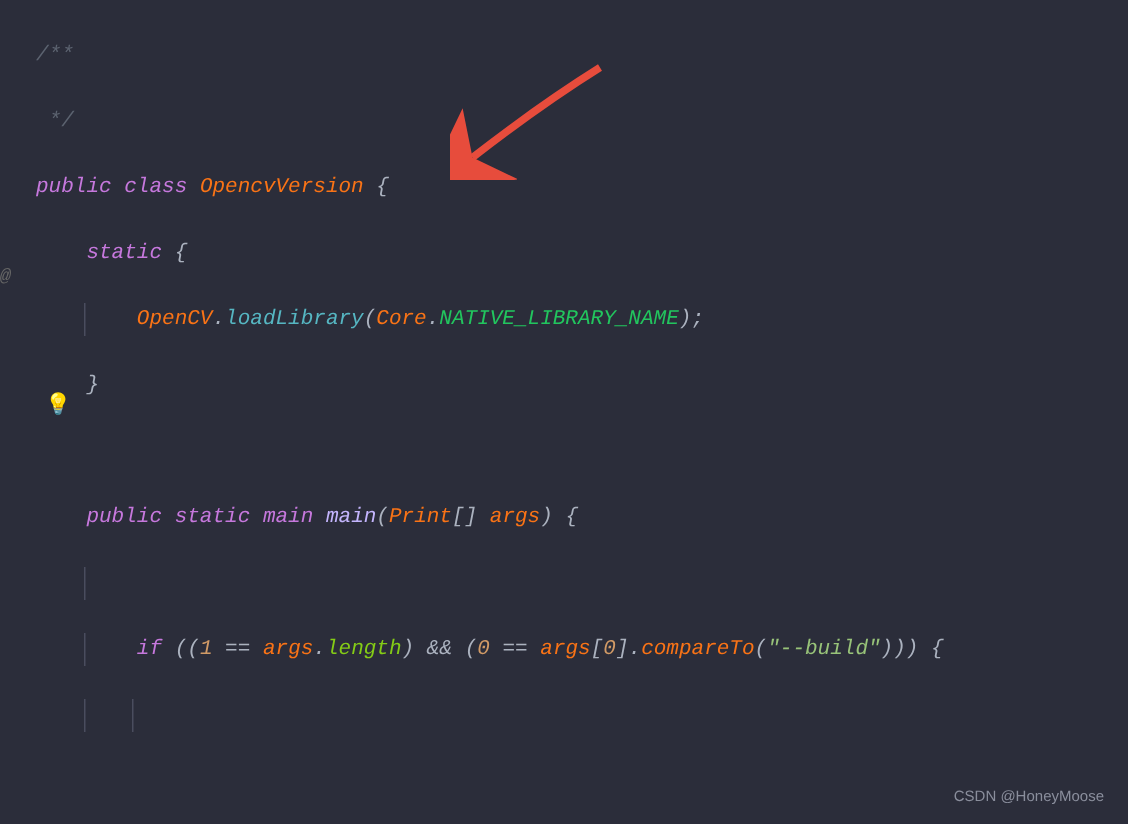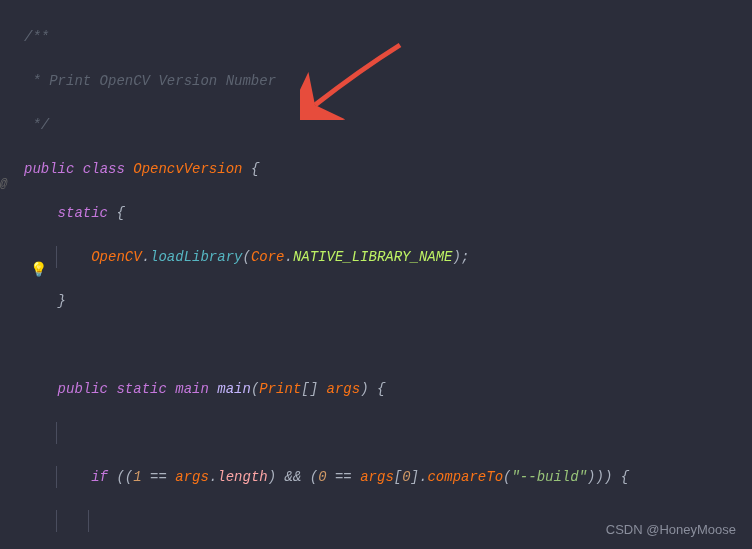--- a/index.html
+++ b/index.html
@@ -42,64 +42,63 @@
       position: absolute;
       width: 1px;
       background: #4a4d5e;
       top: 0;
       bottom: 0;
     }
     .comment { color: #5c6370; }
     .keyword { color: #c678dd; margin-top: 35px; }
     .method { color: #c4b5fd; }
     .method-i { color: #56b6c2; font-style: italic; margin-top: 33px; }
-    .field-i { color: #fca5a5; font-style: italic; }
-    .static-i { color: #bef264; font-style: italic; }
+    .field-i { color: #84cc16; font-style: italic; }
+    .static-i { color: #22c55e; font-style: italic; }
     .string { color: #98c379; }
     .number { color: #d19a66; }
     .punct { color: #abb2bf; }
     .paren { color: #abb2bf; }
     .brace { color: #abb2bf; }
     .ident { color: #f97316; }
     .arrow {
       position: absolute;
       top: 40px;
       left: 300px;
       pointer-events: none;
       z-index: 10;
     }
     .watermark {
       position: absolute;
       bottom: 12px;
       right: 16px;
       color: #8a8e9c;
       font-style: normal;
       font-family: Arial, sans-serif;
-      font-size: 13px;
+      font-size: 10px;
     }
   </style>
 </head>
 <body>
 
 <div class="at-sign">@</div>
 <div class="bulb">💡</div>
 
 <svg class="arrow" width="110" height="80">
   <defs>
     <marker id="ah" markerWidth="12" markerHeight="12" refX="3" refY="6" orient="auto">
       <path d="M0,0 L12,6 L0,12 L3,6 Z" fill="#e74c3c"></path>
     </marker>
   </defs>
   <path d="M 100 5 Q 60 30 15 65" stroke="#e74c3c" stroke-width="5" fill="none" marker-end="url(#ah)"></path>
 </svg>
 
 <div class="editor">
 <div class="code">
 <div class="line"><span class="comment">/**</span></div>
-<div class="line"><span class="comment"> * Print OpenCV Version Number</span></div>
 <div class="line"><span class="comment"> */</span></div>
 <div class="line"><span class="keyword">public</span> <span class="keyword">class</span> <span class="ident">OpencvVersion</span> <span class="brace">{</span></div>
 <div class="line">    <span class="keyword">static</span> <span class="brace">{</span></div>
 <div class="line"><span class="vline" style="left:32px"></span>        <span class="ident">OpenCV</span><span class="punct">.</span><span class="method-i">loadLibrary</span><span class="paren">(</span><span class="ident">Core</span><span class="punct">.</span><span class="static-i">NATIVE_LIBRARY_NAME</span><span class="paren">)</span><span class="punct">;</span></div>
 <div class="line">    <span class="brace">}</span></div>
 <div class="line"></div>
 <div class="line">    <span class="keyword">public</span> <span class="keyword">static</span> <span class="keyword">main</span> <span class="method">main</span><span class="paren">(</span><span class="ident">Print</span><span class="punct">[]</span> <span class="ident">args</span><span class="paren">)</span> <span class="brace">{</span></div>
 <div class="line"><span class="vline" style="left:32px"></span></div>
 <div class="line"><span class="vline" style="left:32px"></span>        <span class="keyword">if</span> <span class="paren">((</span><span class="number">1</span> <span class="punct">==</span> <span class="ident">args</span><span class="punct">.</span><span class="field-i">length</span><span class="paren">)</span> <span class="punct">&amp;&amp;</span> <span class="paren">(</span><span class="number">0</span> <span class="punct">==</span> <span class="ident">args</span><span class="punct">[</span><span class="number">0</span><span class="punct">].</span><span class="ident">compareTo</span><span class="paren">(</span><span class="string">"--build"</span><span class="paren">)))</span> <span class="brace">{</span></div>
 <div class="line"><span class="vline" style="left:32px"></span><span class="vline" style="left:64px"></span></div>

